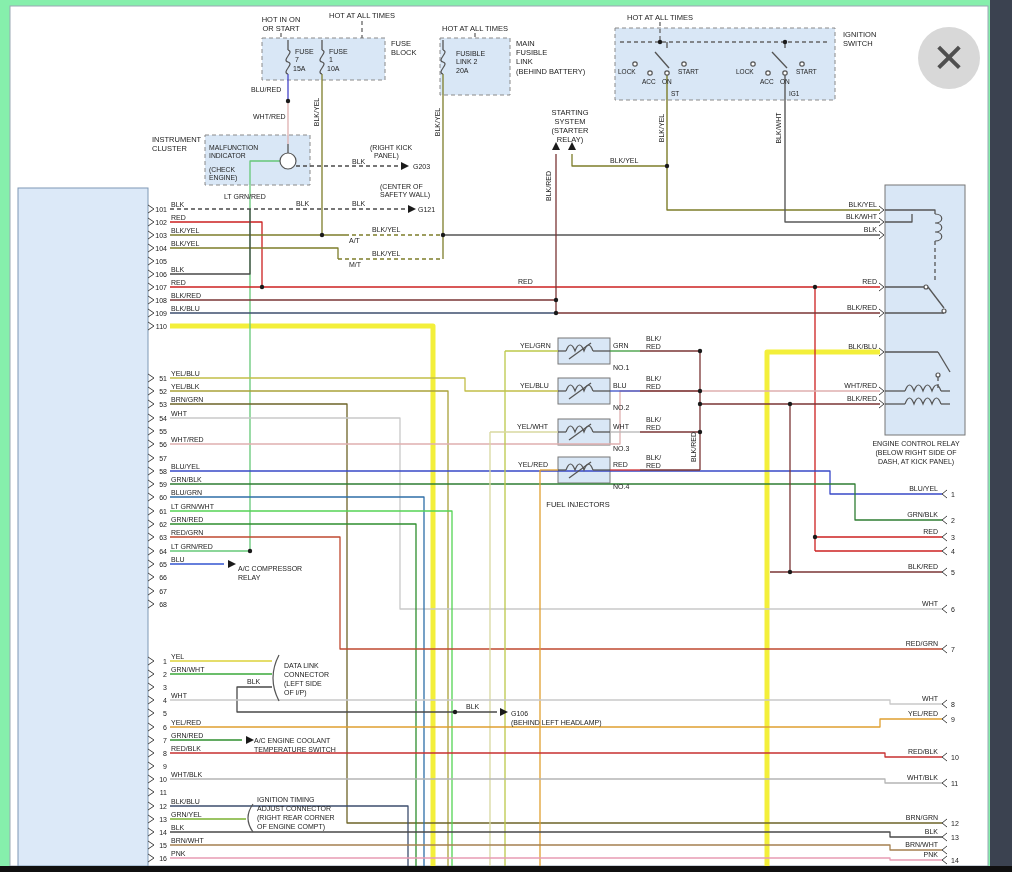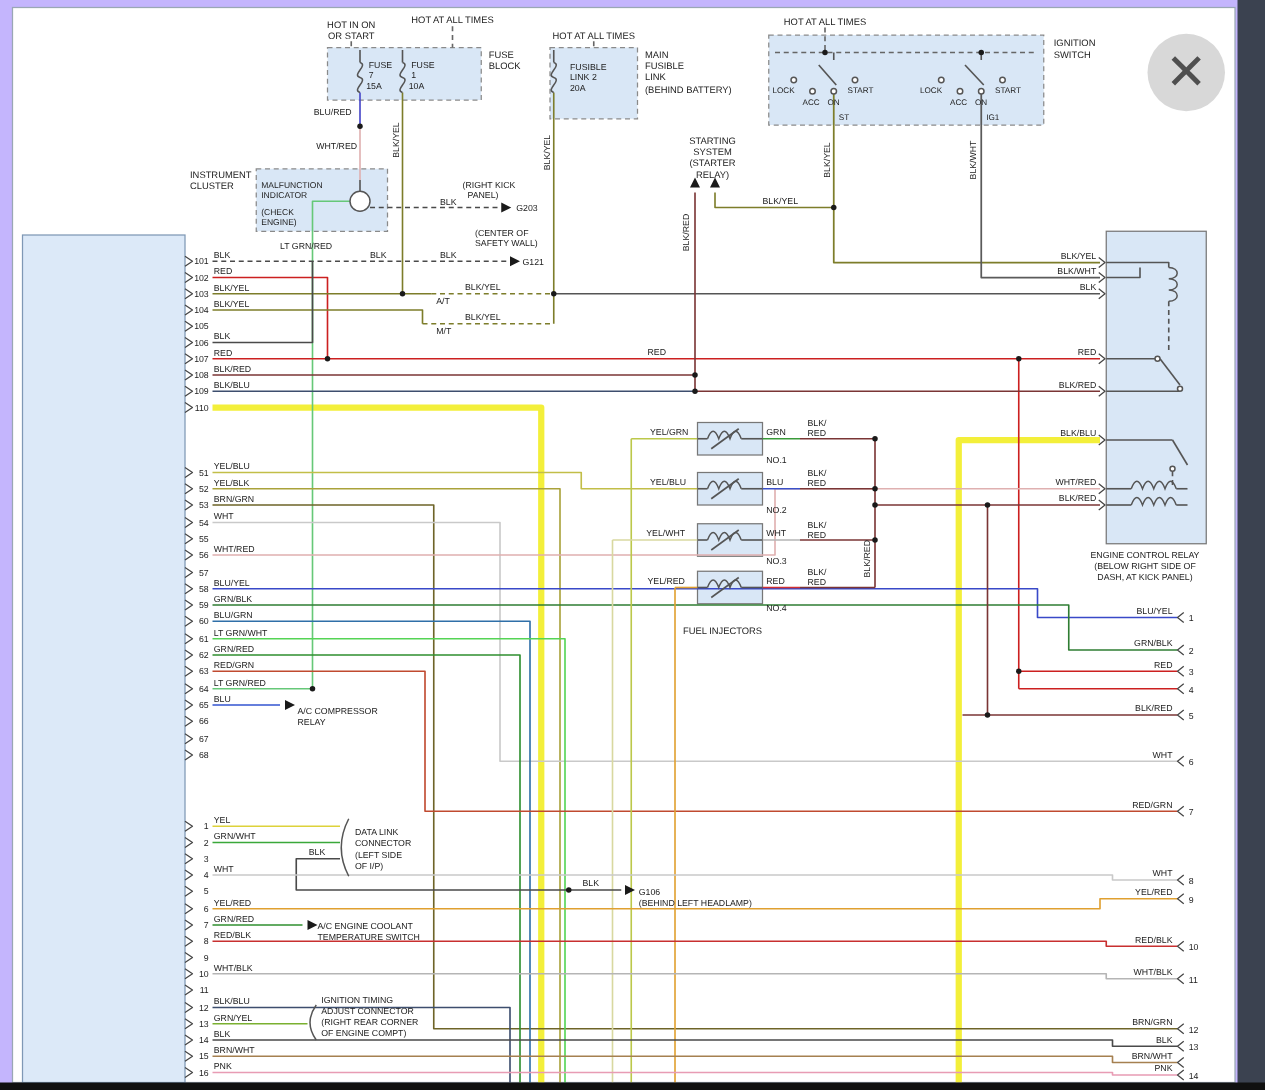--- a/index.html
+++ b/index.html
@@ -9,21 +9,21 @@
   svg text{font-family:"Liberation Sans",sans-serif;}
   .scrollbar{position:absolute;right:0;top:0;width:22px;height:872px;background:#3b4250;}
   .bottombar{position:absolute;left:0;top:866px;width:100%;height:6px;background:#101010;}
   .closebtn{position:absolute;left:918px;top:27px;width:62px;height:62px;border-radius:50%;
             background:#d8d8d8;display:flex;align-items:center;justify-content:center;
             color:#4f4f4f;font-size:40px;line-height:1;cursor:pointer;user-select:none;}
 </style>
 </head>
 <body>
 
-<div class="stage" style="background: #c4b5fd;">
+<div class="stage" style="background: #86efac;">
   <svg id="diagram" width="1012" height="872" viewBox="0 0 1012 872">
     <rect id="canvas-rect" x="10" y="6" width="978" height="860" fill="#ffffff" stroke="#9aa7b4"></rect>
   <rect x="18" y="188" width="130" height="678" fill="#dce9f8" stroke="#7f98b5"></rect>
       <rect x="262" y="38" width="123" height="42" fill="#d9e7f6" stroke="#8a8a8a" stroke-dasharray="4,3"></rect>
       <rect x="440" y="38" width="70" height="57" fill="#d9e7f6" stroke="#8a8a8a" stroke-dasharray="4,3"></rect>
       <rect x="615" y="28" width="220" height="72" fill="#d9e7f6" stroke="#8a8a8a" stroke-dasharray="4,3"></rect>
       <rect x="205" y="135" width="105" height="50" fill="#d9e7f6" stroke="#8a8a8a" stroke-dasharray="4,3"></rect>
       <rect x="885" y="185" width="80" height="250" fill="#d9e7f6" stroke="#777777"></rect>
       <rect x="558" y="338" width="52" height="26" fill="#d9e7f6" stroke="#777777"></rect>
       <rect x="558" y="378" width="52" height="26" fill="#d9e7f6" stroke="#777777"></rect>

